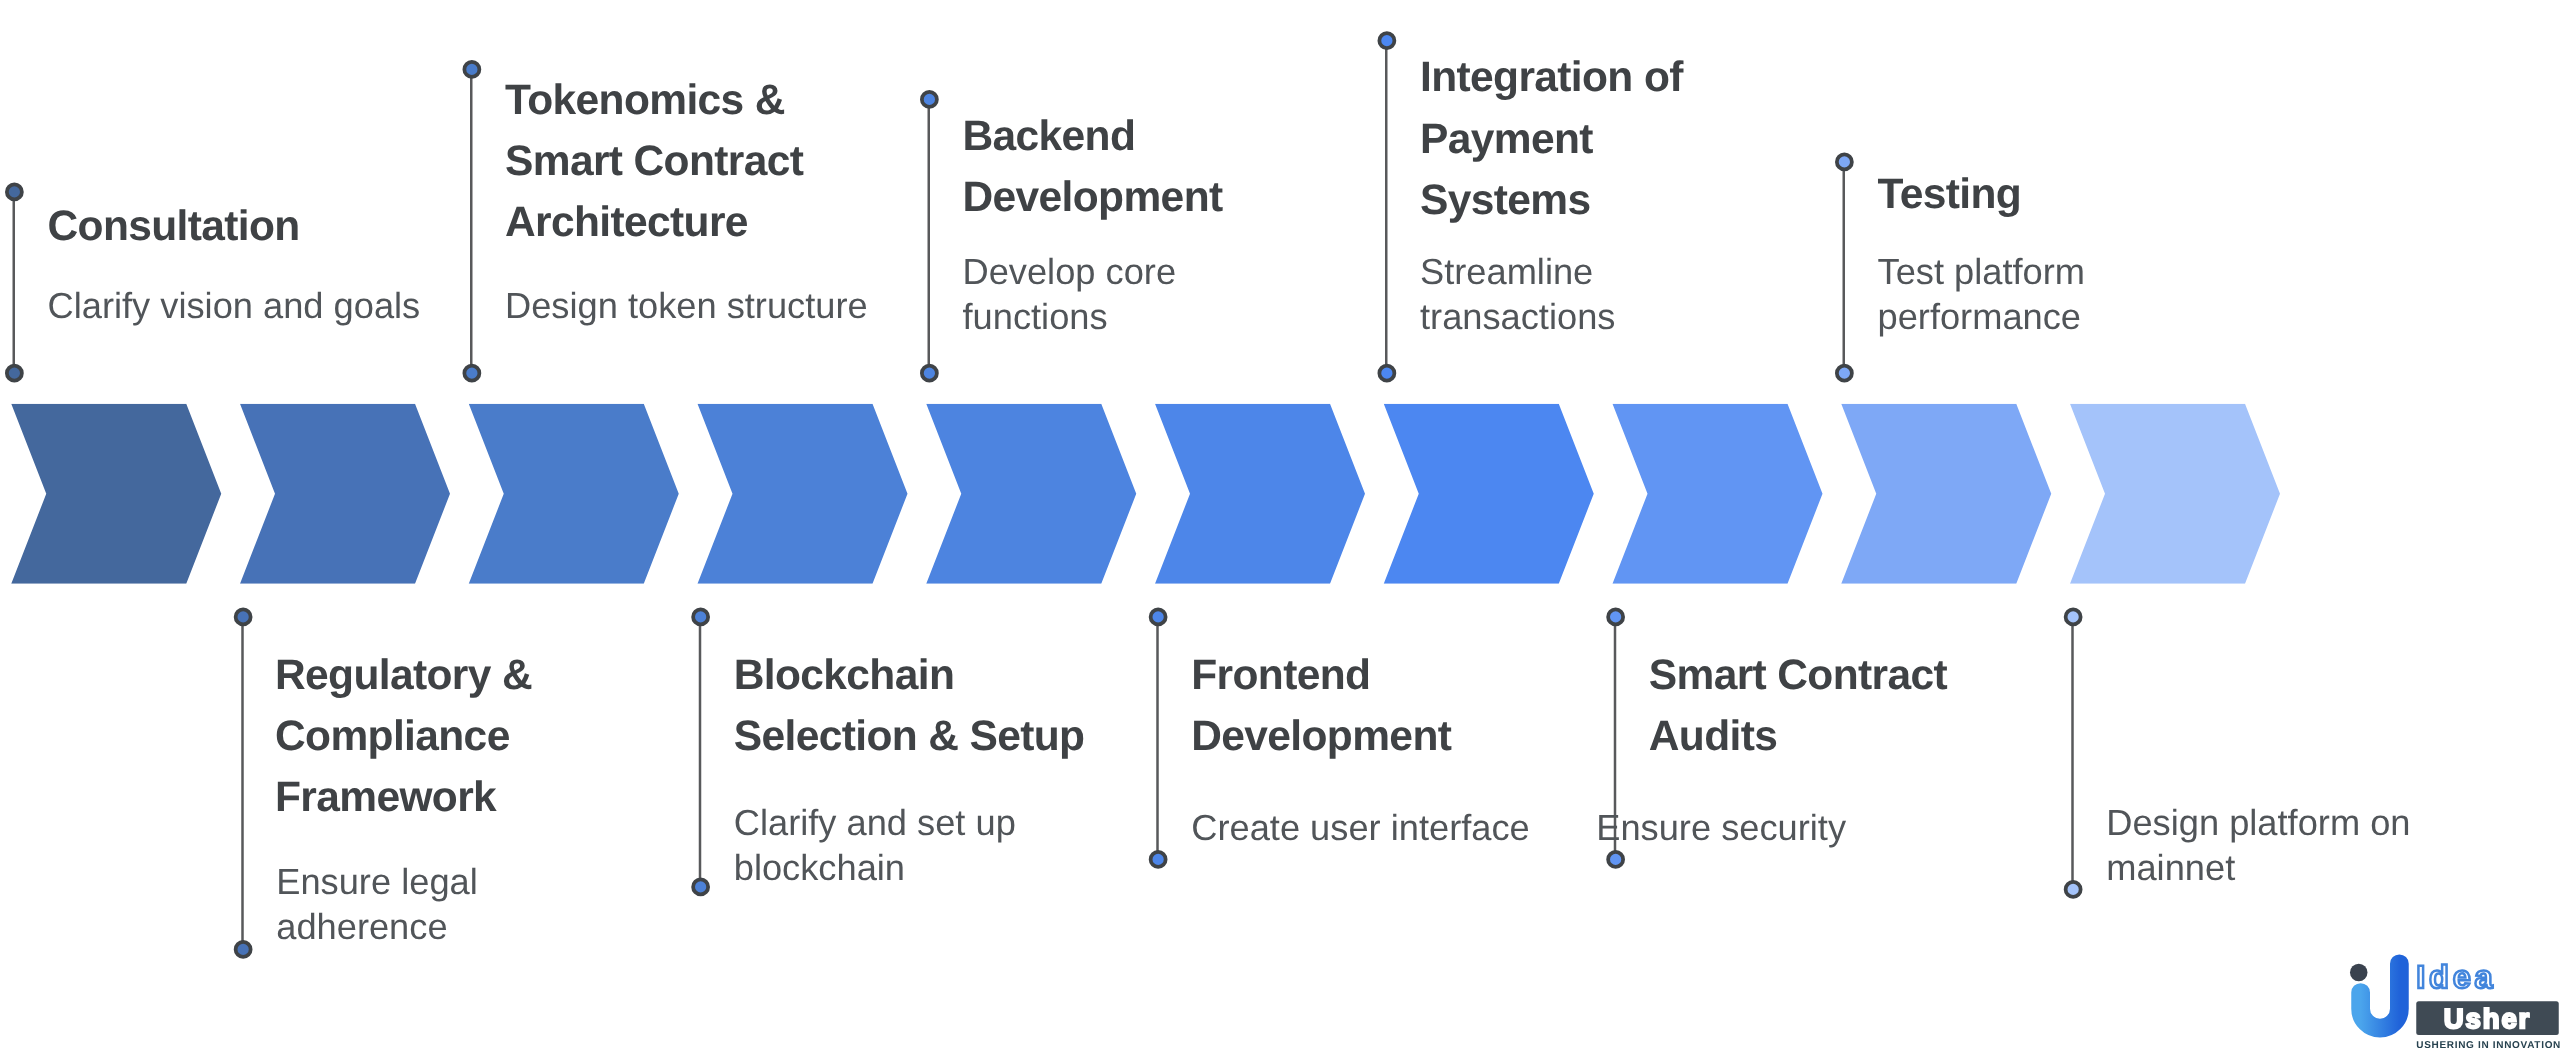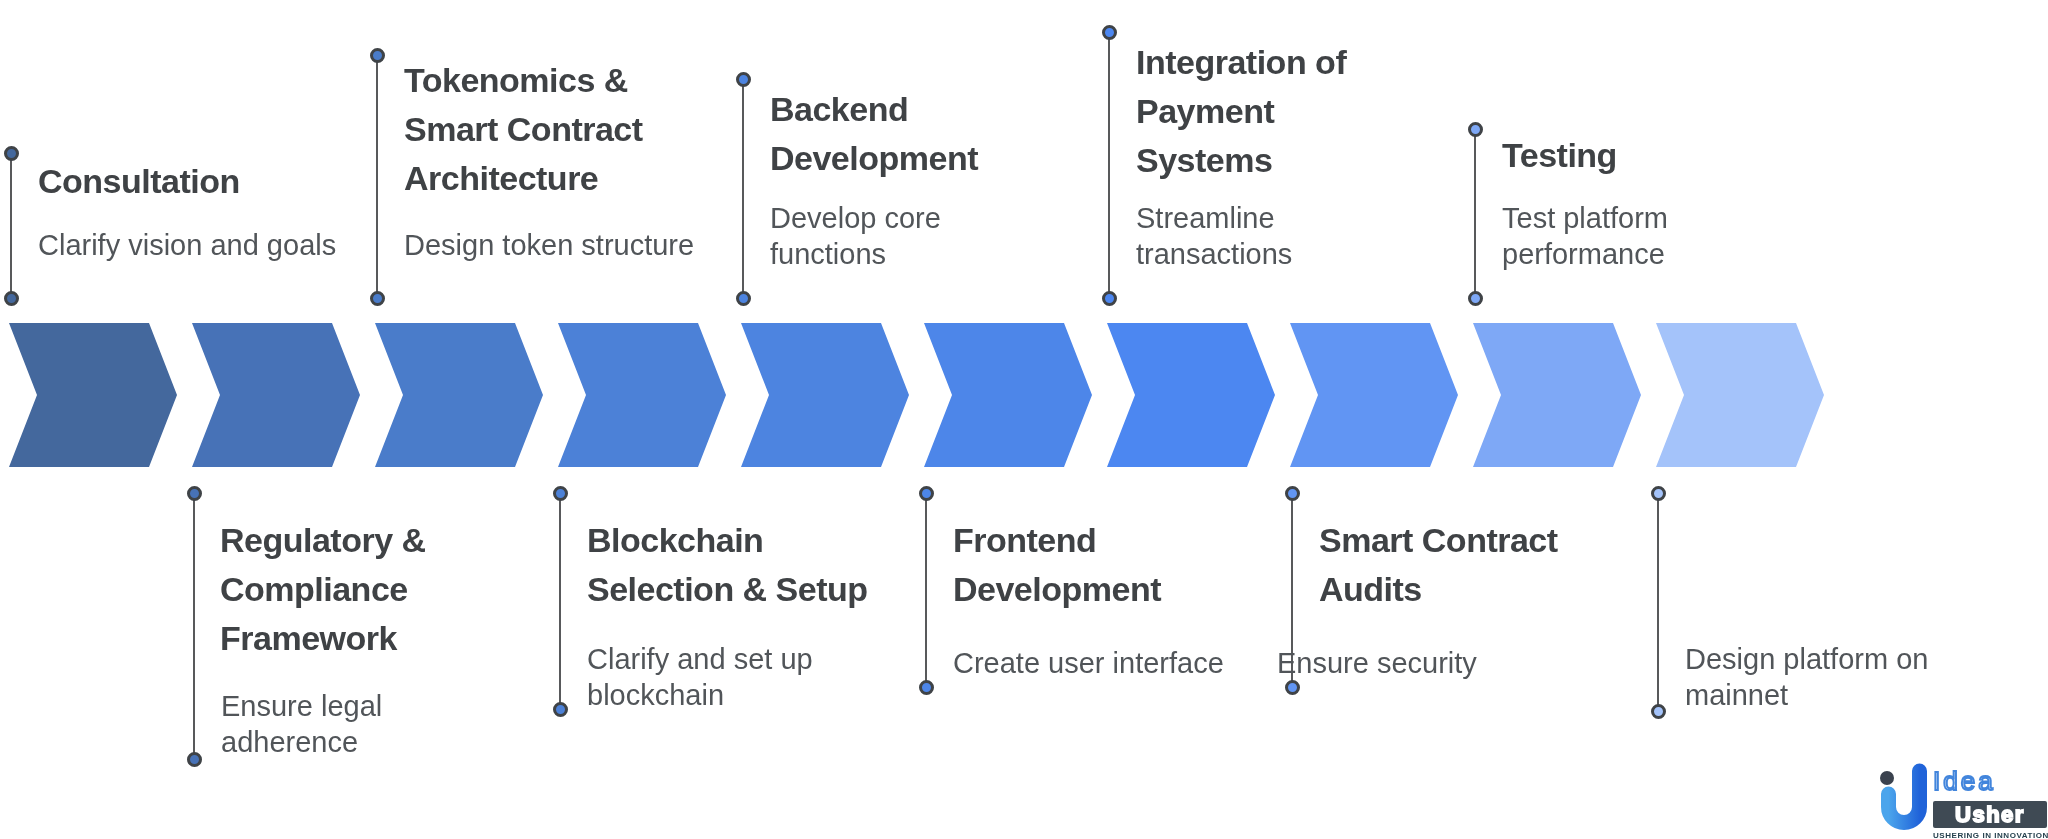--- a/index.html
+++ b/index.html
@@ -59,21 +59,21 @@
   .u5 { left:953px;  top:645px; }
   .u6 { left:1136px; top:200px; }
   .u7 { left:1252px; top:645px;margin-left:25px; }
   .u8 { left:1502px; top:200px; }
   .u9 { left:1685px; top:641px; }
 
   
   .logo { position:absolute; left:1875px; top:762px; width:173px; height:77px; }
   .logo-mark { position:absolute; left:2px; top:1px; width:56px; height:74px; }
   .idea-text {
-    position:absolute; left:58px; top:4px; font-size:26px; font-weight:400;
+    position:absolute; left:58px; top:4px; font-size:26px; font-weight:700;
     letter-spacing:3px; color:#4285DC;
   }
   @supports (-webkit-text-stroke: 1px black) {
     .idea-text { color:#ffffff; -webkit-text-stroke:2px #4285DC; }
     .usher-text { color:#3F4A54; -webkit-text-stroke:1.8px #ffffff; }
   }
   .usher-bar {
     position:absolute; left:58px; top:39px; width:114px; height:27px;
     background:#3F4A54; border-radius:2px; display:flex; align-items:center; justify-content:center;
   }

